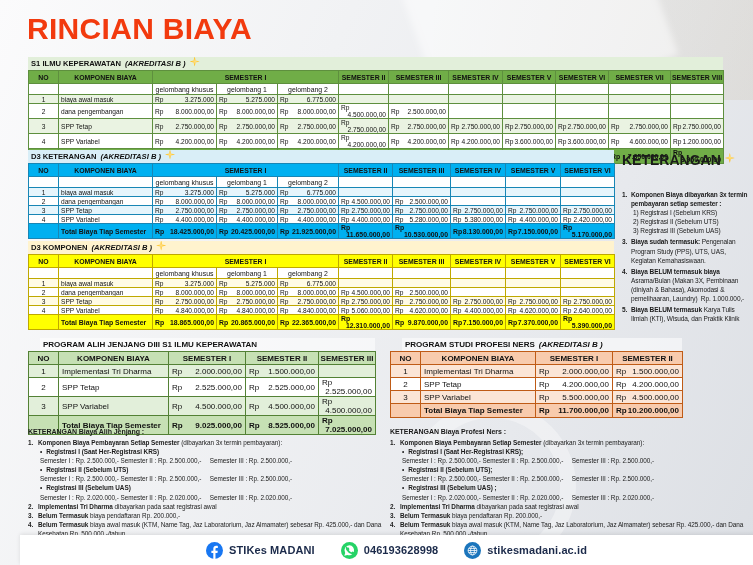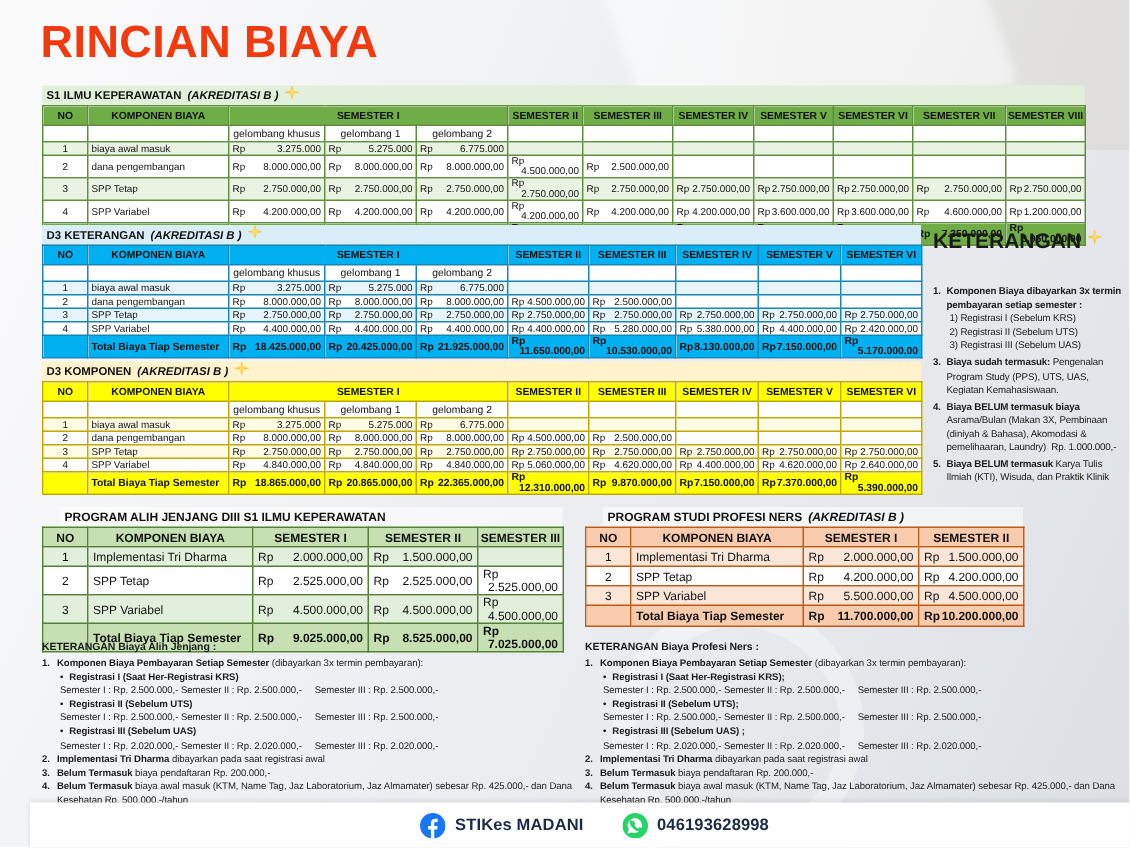--- a/index.html
+++ b/index.html
@@ -981,15 +981,28 @@
         <div class="fitem">
           <span class="ficon">
             <svg viewBox="0 0 24 24" width="17" height="17">
               <circle cx="12" cy="12" r="12" fill="#25D366"></circle>
               <path fill="#fff" d="M12 4.6a7.1 7.1 0 0 0-6.1 10.8L4.7 19.4l4.1-1.1A7.1 7.1 0 1 0 12 4.6z"></path>
               <path fill="#25D366" d="M9.3 8c.2-.4.4-.4.6-.4h.5c.2 0 .4 0 .6.4l.8 1.9c.1.2.1.4 0 .6l-.4.6c-.1.2-.2.3-.1.5.1.2.6 1.1 1.4 1.8.9.8 1.7 1 1.9 1.1.2.1.4.1.5-.1l.7-.8c.2-.2.4-.3.6-.2l1.9.9c.2.1.4.2.4.4 0 .3 0 1-.3 1.5-.3.5-1.5 1.1-2 1.1-.6.1-1.2.2-3.6-.9-2.9-1.3-4.8-4.4-4.9-4.6-.1-.2-1.1-1.6-1.1-3.1 0-1.5.7-2.2.9-2.7z"></path>
             </svg>
           </span>
           <span class="flabel">046193628998</span>
         </div>
+        <div class="fitem">
+          <span class="ficon">
+            <svg viewBox="0 0 24 24" width="17" height="17">
+              <circle cx="12" cy="12" r="12" fill="#1B75BC"></circle>
+              <g fill="none" stroke="#fff" stroke-width="1.1">
+                <circle cx="12" cy="12" r="6.2"></circle>
+                <ellipse cx="12" cy="12" rx="2.8" ry="6.2"></ellipse>
+                <path d="M5.8 12h12.4M6.7 9.1h10.6M6.7 14.9h10.6"></path>
+              </g>
+            </svg>
+          </span>
+          <span class="flabel">stikesmadani.ac.id</span>
+        </div>
       </div>
   </footer>
 </div>
 
 </body></html>

